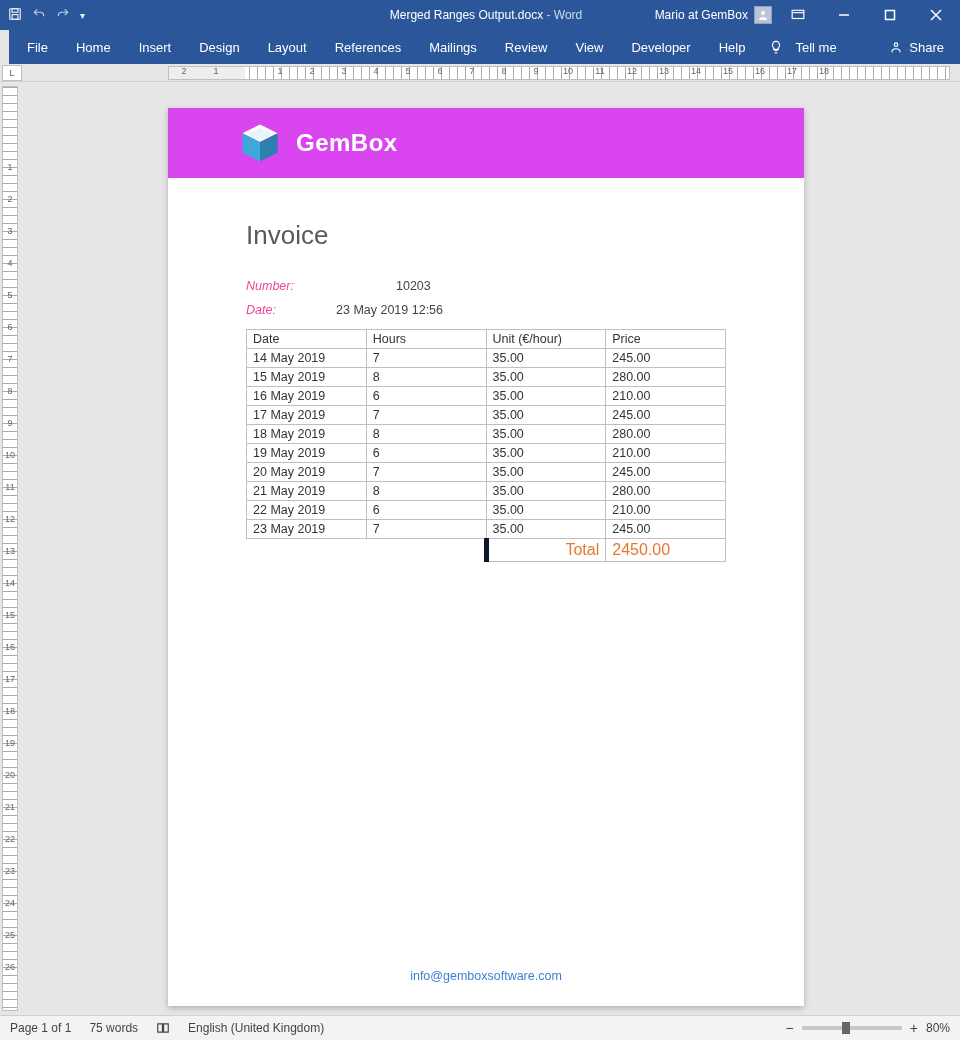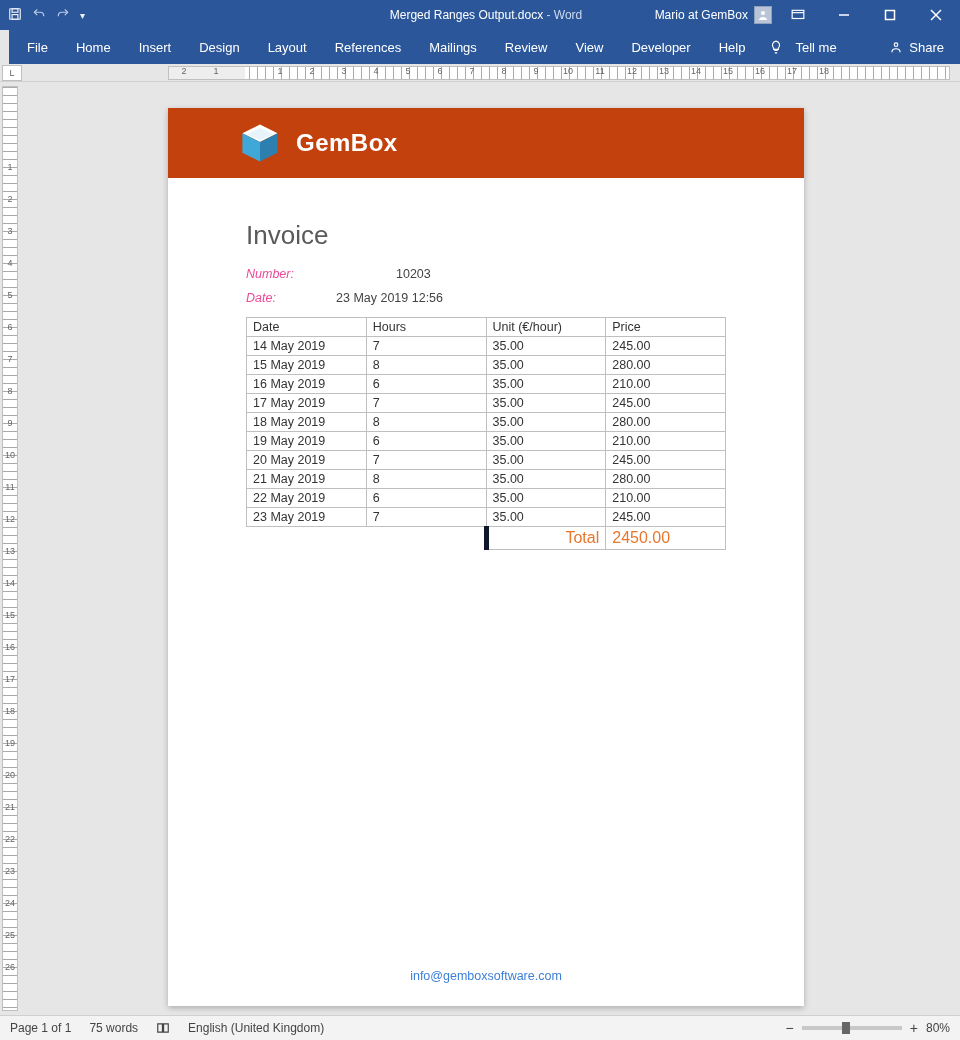--- a/index.html
+++ b/index.html
@@ -103,32 +103,32 @@
     position:absolute;
     left:168px;
     top:26px;
     width:636px;
     height:898px;
     background:#fff;
     box-shadow:0 2px 6px rgba(0,0,0,.25);
   }
   .page-header {
     height:70px;
-    background:#c2410c;
+    background:#d946ef;
     display:flex;
     align-items:center;
     padding-left:70px;
     gap:14px;
   }
   .logo-cube {
     width:44px; height:44px; position:relative;
   }
   .brand { color:#fff; font-size:24px; font-weight:600; letter-spacing:.5px; }
   .doc-body { padding:42px 78px 20px 78px; color:#333; font-size:12.5px; }
-  .doc-title { font-size:26px; color:#5a5a5a; font-weight:400; margin-bottom:16px; }
+  .doc-title { font-size:26px; color:#5a5a5a; font-weight:400; margin-bottom:28px; }
   .meta-row { display:flex; margin-bottom:10px;}
   .meta-label { width:90px; color:#ec4899;font-style:italic;}
   .meta-value { color:#444;}
   table.invoice {
     width:100%;
     border-collapse:collapse;
     margin-top:12px;
     font-size:12.5px;
     color:#333;
   }

